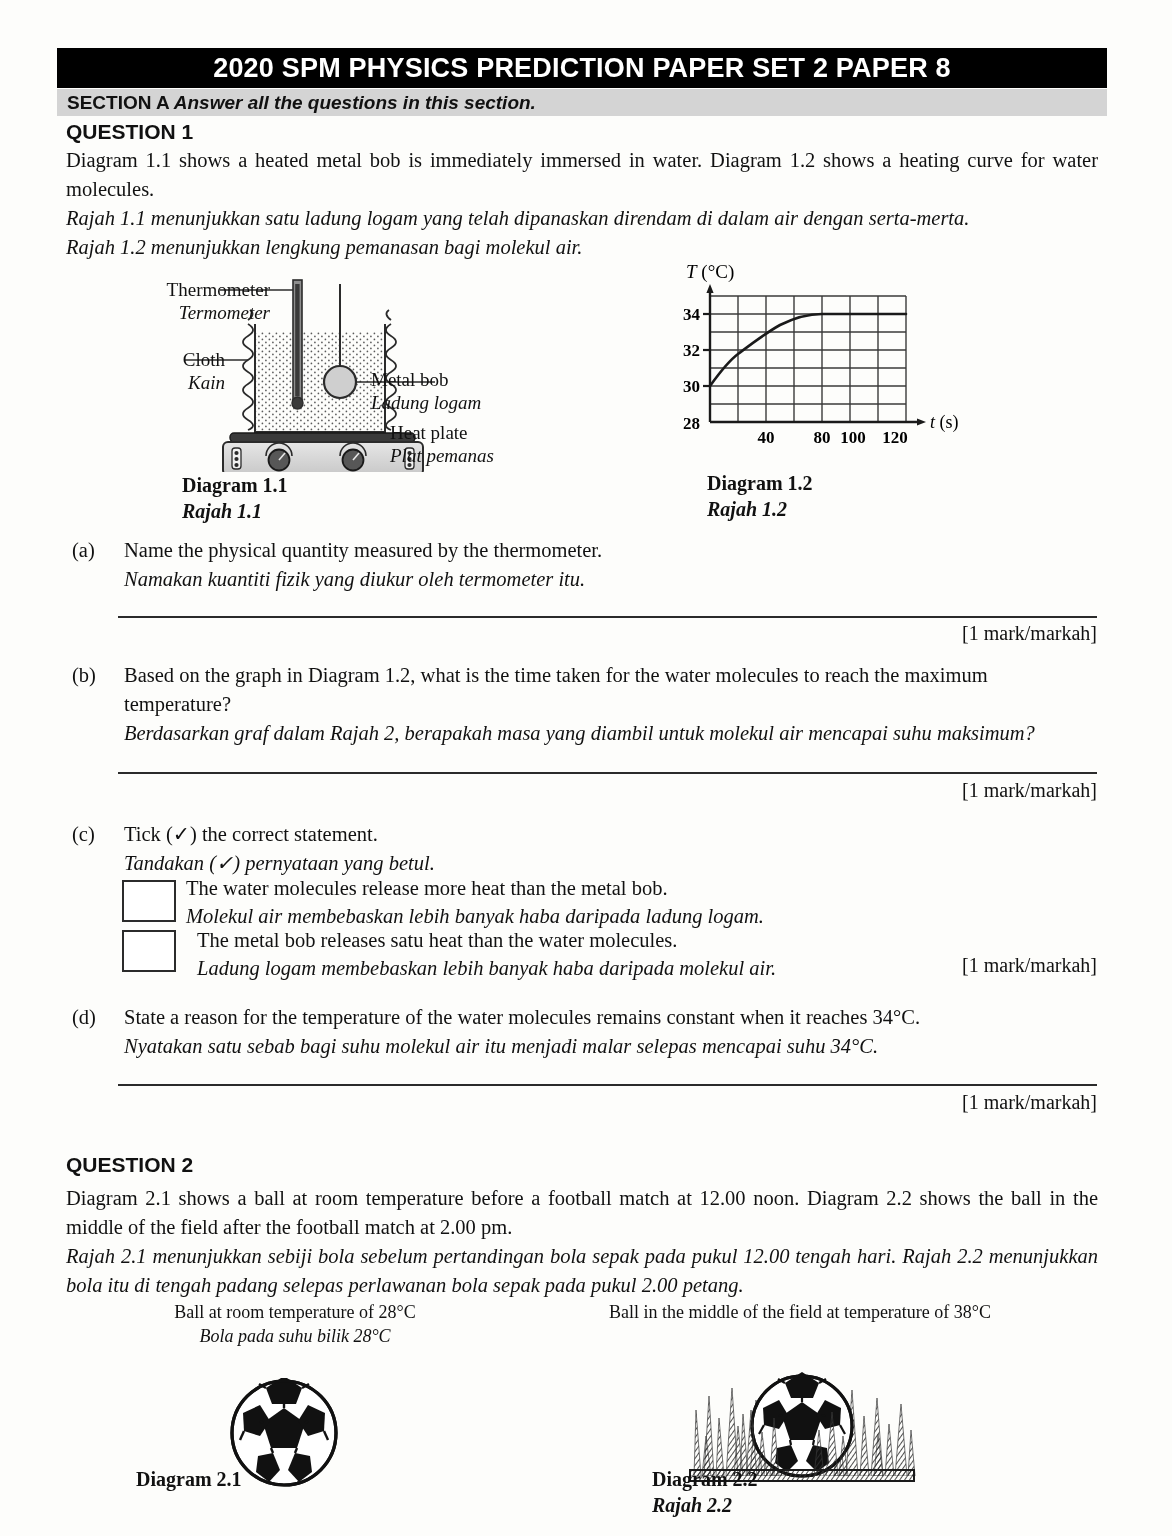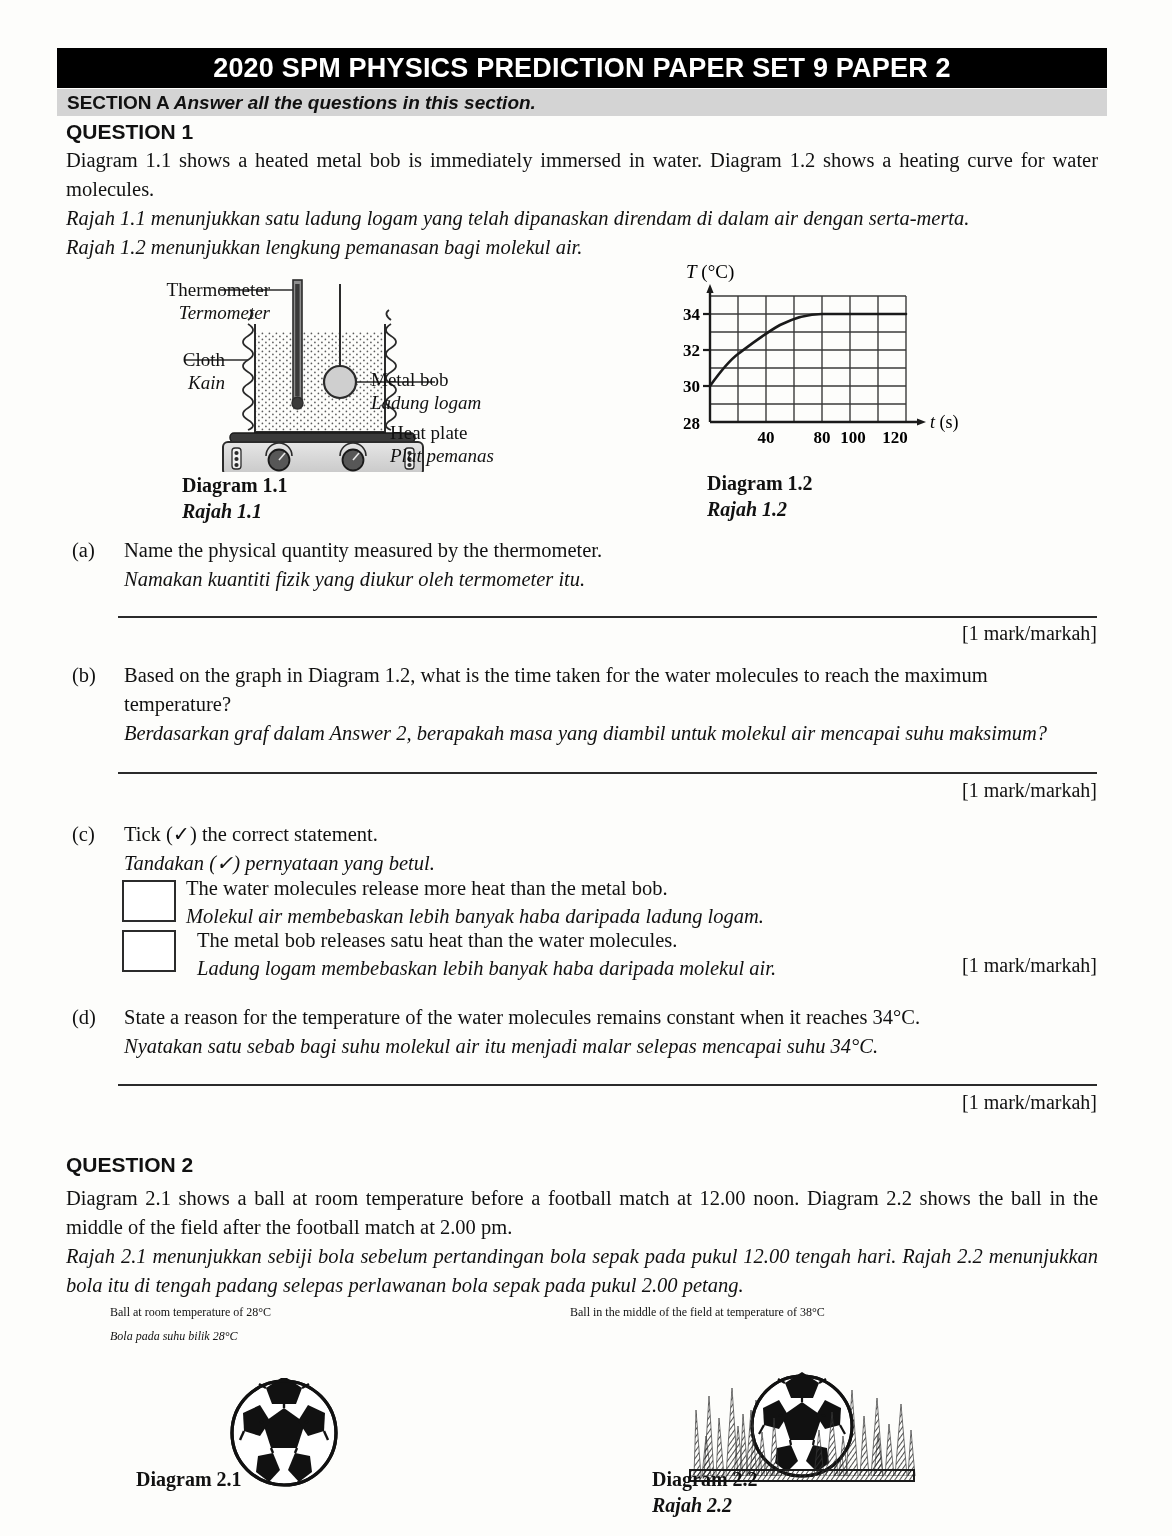--- a/index.html
+++ b/index.html
@@ -147,36 +147,36 @@
   .lbl .en { display: block; }
   .lbl .my { display: block; font-style: italic; }
   .lbl.r { text-align: right; }
 
   
   .fig12 { position: absolute; left: 668px; top: 262px; width: 300px; height: 200px; }
 
   
   .balltitle {
     position: absolute;
-    text-align: left;
-    font-size: 12px;
+    text-align: center;
+    font-size: 18px;
     line-height: 24px;
   }
   .balltitle .en { display: block; }
   .balltitle .my { display: block; font-style: italic; }
 
   svg { display: block; }
 </style>
 </head>
 <body>
 
 <div class="page">
 
   <div class="title-bar">
-    <span>2020 SPM PHYSICS PREDICTION PAPER SET 9 PAPER 2</span>
+    <span>2020 SPM PHYSICS PREDICTION PAPER SET 2 PAPER 8</span>
   </div>
 
   <div class="section-bar">
     <span class="sa-label">SECTION A</span>
     <span class="sa-text">Answer all the questions in this section.</span>
   </div>
 
   <div class="qhead" id="q1head">QUESTION 1</div>
 
   <div class="para" style="left:66px; top:146px; width:1032px;">
@@ -354,21 +354,21 @@
   </div>
   <div class="ansline" style="left:118px; top:616px; width:979px;"></div>
   <div class="marks" style="left:0; top:622px; width:1097px; text-align:right;">
     <span>[1 mark/markah]</span>
   </div>
 
   <div class="qitem" style="left:72px; top:661px; width:1026px;">
     <span class="tag">(b)</span>
     <span class="body">
       <span class="en">Based on the graph in Diagram 1.2, what is the time taken for the water molecules to reach the maximum temperature?</span>
-      <span class="my">Berdasarkan graf dalam Answer 2, berapakah masa yang diambil untuk molekul air mencapai suhu maksimum?</span>
+      <span class="my">Berdasarkan graf dalam Rajah 2, berapakah masa yang diambil untuk molekul air mencapai suhu maksimum?</span>
     </span>
   </div>
   <div class="ansline" style="left:118px; top:772px; width:979px;"></div>
   <div class="marks" style="left:0; top:779px; width:1097px; text-align:right;">
     <span>[1 mark/markah]</span>
   </div>
 
   <div class="qitem" style="left:72px; top:820px; width:1026px;">
     <span class="tag">(c)</span>
     <span class="body">

